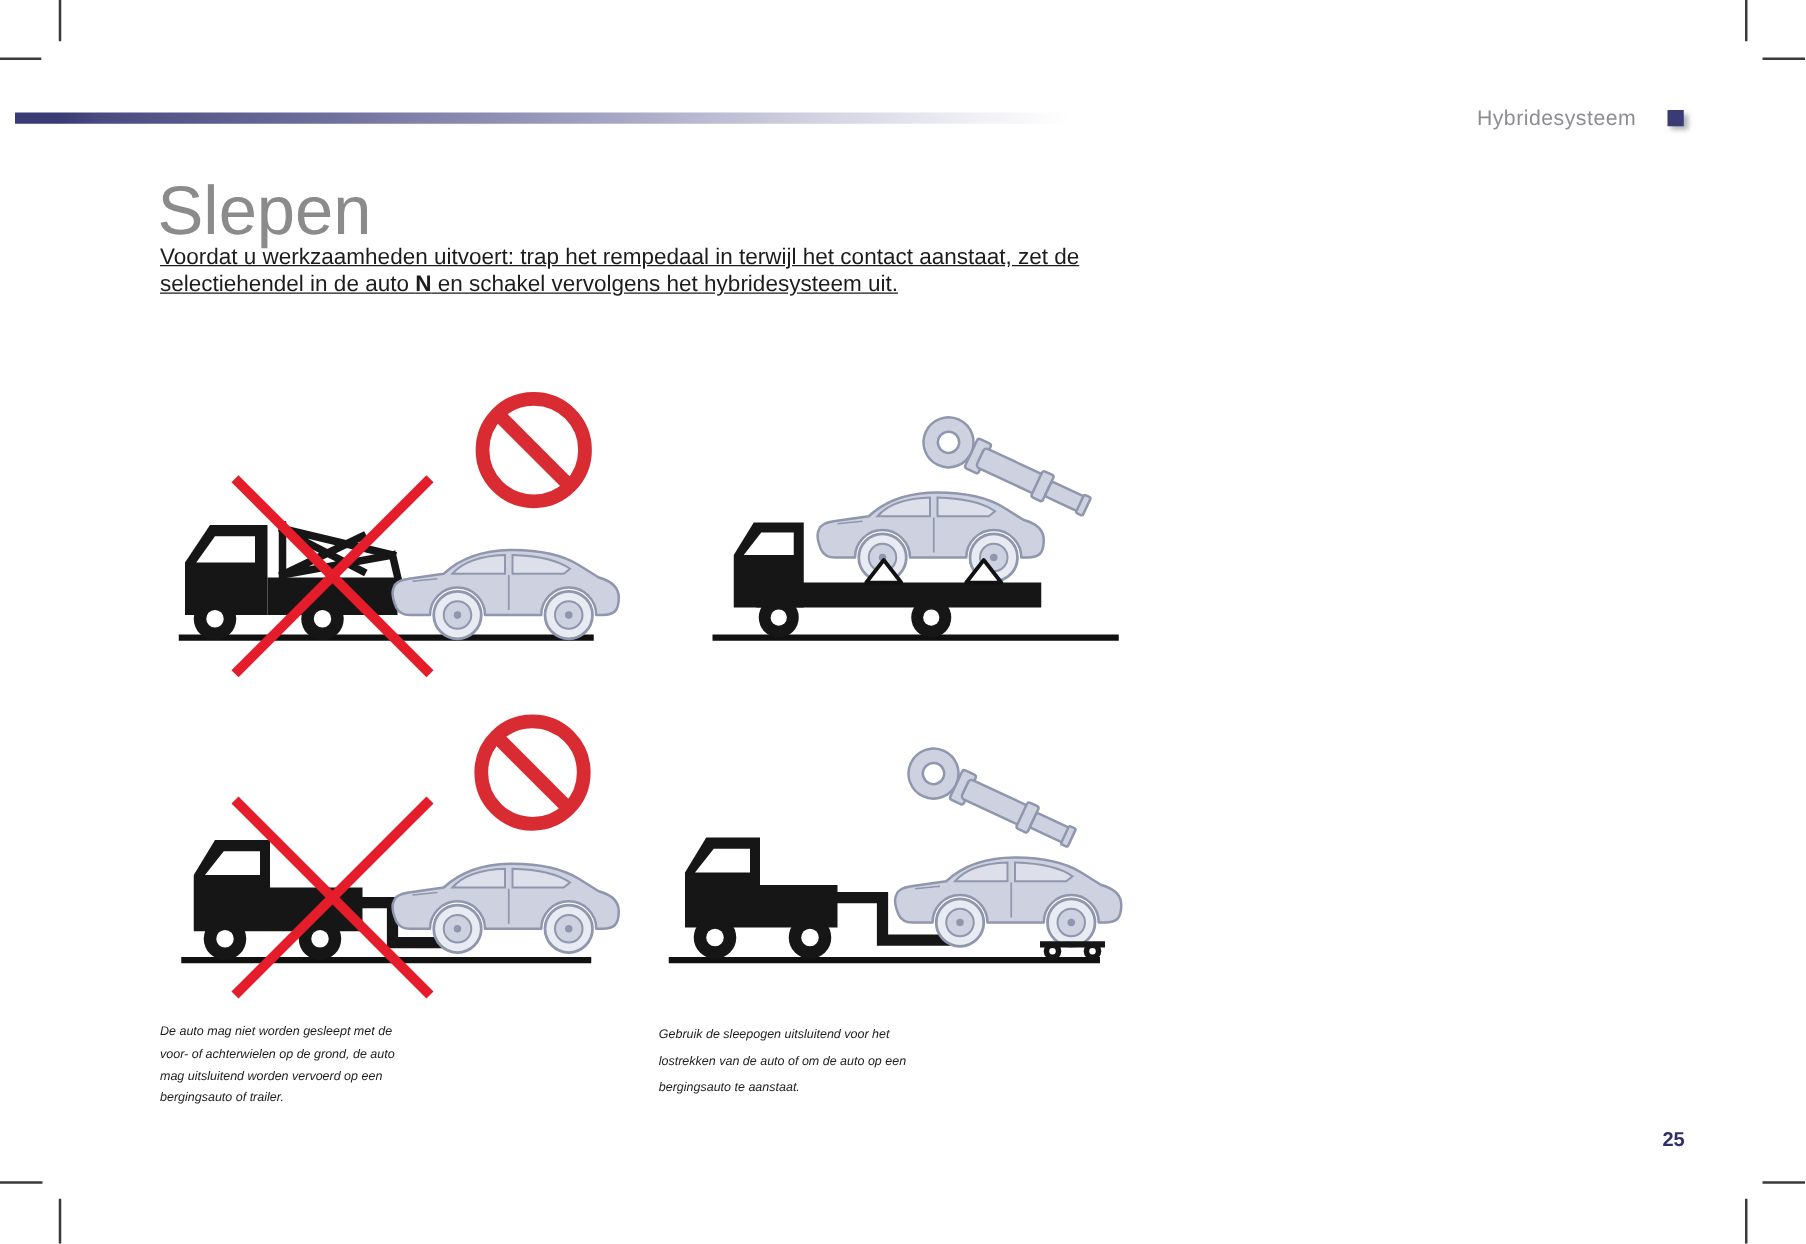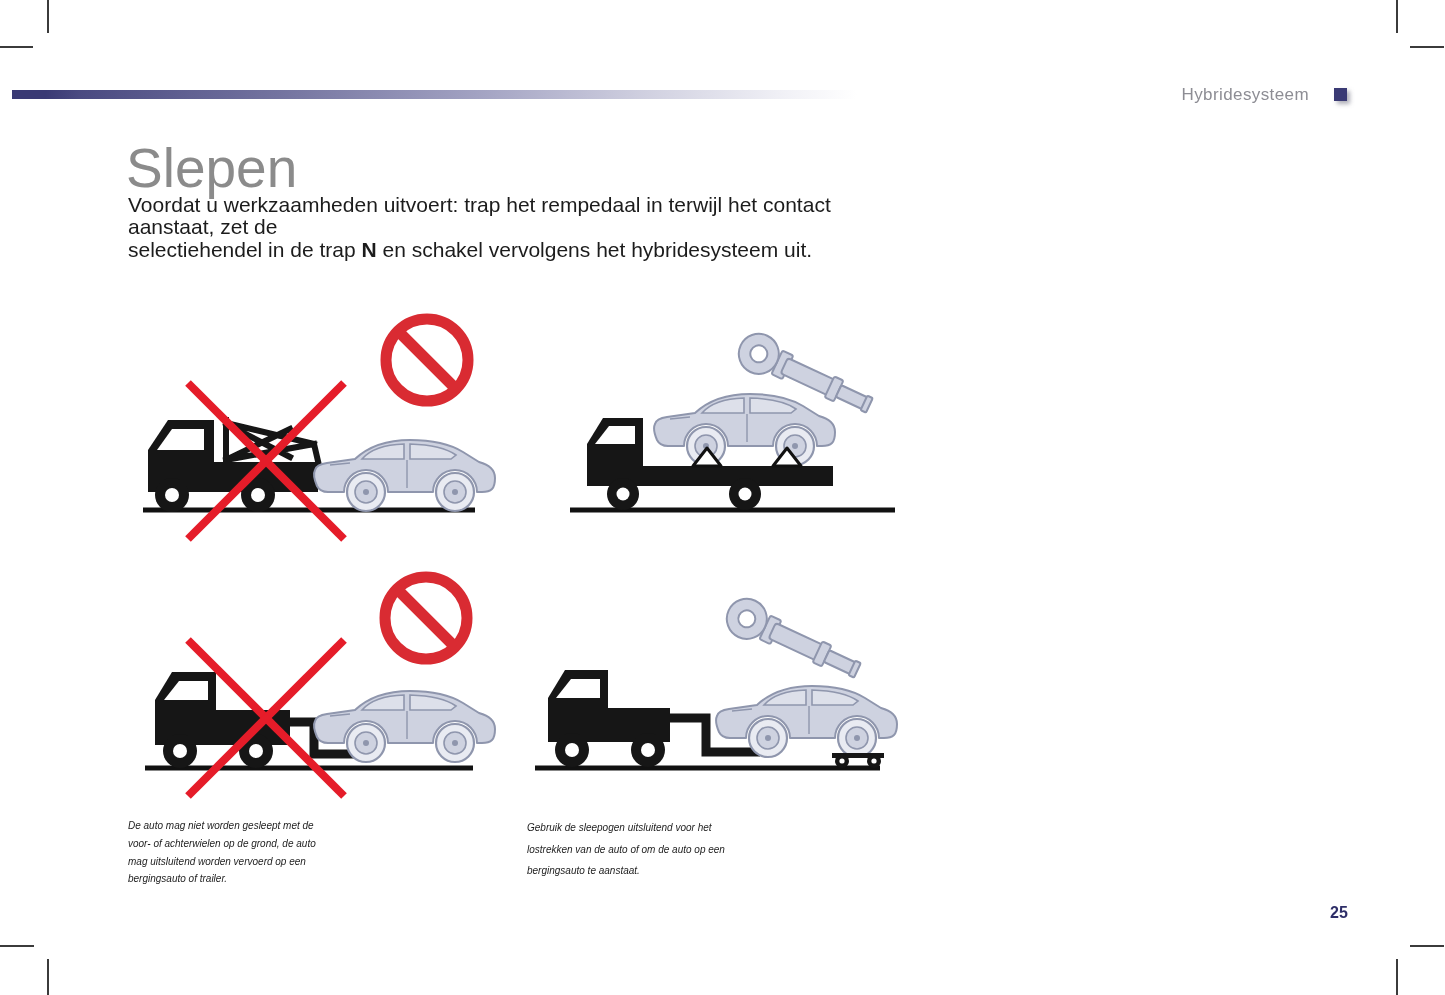--- a/index.html
+++ b/index.html
@@ -40,21 +40,21 @@
     position:absolute;left:1334px;top:88px;width:13px;height:13px;
     background:var(--accent-navy);
     box-shadow:3px 3px 4px rgba(110,110,125,.55);
   }
   .page-title{
     position:absolute;left:126px;top:138px;
     font-size:55px;line-height:1.1;font-weight:400;color:var(--title-gray);text-align:right;
   }
   .intro{
     position:absolute;left:128px;top:194px;width:780px;
-    font-size:21px;line-height:22.4px;color:var(--text-black);
+    font-size:18px;line-height:22.4px;color:var(--text-black);text-decoration:underline;
   }
   .caption{
     position:absolute;top:817px;font-size:10px;color:var(--text-black);
     white-space:pre-line;
     font-style:italic;
   }
   .caption-left{left:128px;width:345px;line-height:17.8px;}
   .caption-right{left:527px;width:360px;line-height:21.6px;}
   .page-number{
     position:absolute;left:1330px;top:904px;width:32px;text-align:left;
@@ -94,21 +94,21 @@
 <div class="crop" style="left:47px;top:959px;width:2px;height:36px;"></div>
 <div class="crop" style="left:1410px;top:945px;width:34px;height:2px;"></div>
 <div class="crop" style="left:1396px;top:959px;width:2px;height:36px;"></div>
 
 <div class="gradient-bar"></div>
 <div class="section-title">Hybridesysteem</div>
 <div class="section-square"></div>
 
 <h1 class="page-title">Slepen</h1>
 <p class="intro"><span>Voordat u werkzaamheden uitvoert: trap het rempedaal in terwijl het contact aanstaat, zet de</span><br>
-<span>selectiehendel in de trap </span><b>N</b><span> en schakel vervolgens het hybridesysteem uit.</span><br>
+<span>selectiehendel in de auto </span><b>N</b><span> en schakel vervolgens het hybridesysteem uit.</span><br>
 <br>
 </p>
 
 <figure class="fig" style="left:118px;top:302px;width:380px;height:245px;">
   <svg width="380" height="245" viewBox="0 0 380 245">
     <line class="ground" x1="25" y1="208" x2="357" y2="208"></line>
     <g>
       <path class="truck" d="M30,190 L30,148 L50,118 L96,118 L96,190 Z"></path>
       <path class="truck-window" d="M39,148 L54,127 L86,127 L86,148 Z"></path>
       <rect class="truck" x="96" y="160" width="104" height="30"></rect>

